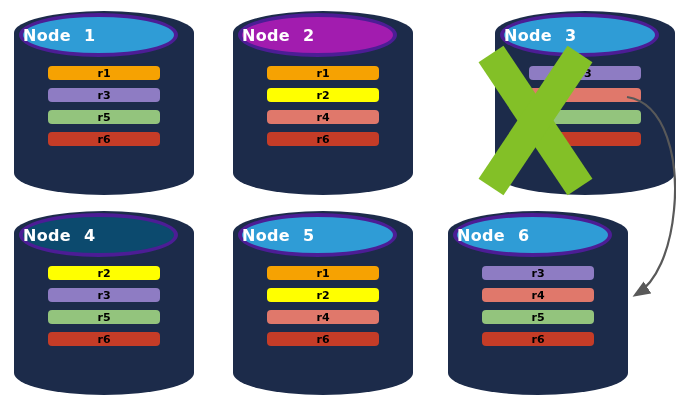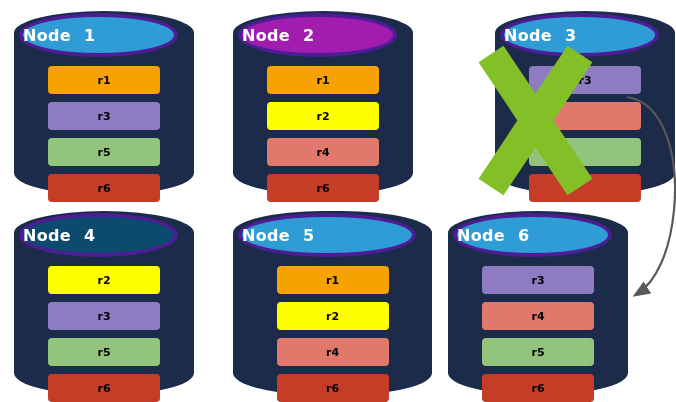--- a/index.html
+++ b/index.html
@@ -45,21 +45,21 @@
   }
   .rows {
     position: absolute;
     left: 0; right: 0; top: 55px;
     display: flex;
     flex-direction: column;
     align-items: center;
     gap: 8px;
   }
   .row {
-    width: 112px; height: 28px;
+    width: 112px; height: 14px;
     border-radius: 4px;
     display: flex;
     align-items: center;
     justify-content: center;
   }
   .row-label {
     color: #000000;
     font-size: 11px;
     font-weight: bold;
     line-height: 1;
@@ -152,21 +152,21 @@
         </div>
       <div class="row" style="background-color: rgb(147, 196, 125);">
           <span class="row-label">r5</span>
         </div>
       <div class="row" style="background-color: rgb(197, 60, 39);">
           <span class="row-label">r6</span>
         </div>
     </div>
   </div>
 
-  <div class="node" style="left:233px; top:211px;padding-left:19px;">
+  <div class="node" style="left:233px; top:211px;">
     <div class="cyl-body" style="background-color: rgb(28, 43, 74);"></div>
     <div class="cyl-top" style="background-color: rgb(47, 156, 214);">
       <span class="node-title" style="color: rgb(255, 255, 255);">Node 5</span>
     </div>
     <div class="rows">
       <div class="row" style="background-color: rgb(246, 162, 2);">
           <span class="row-label">r1</span>
         </div>
       <div class="row" style="background-color: rgb(255, 255, 0);">
           <span class="row-label">r2</span>

